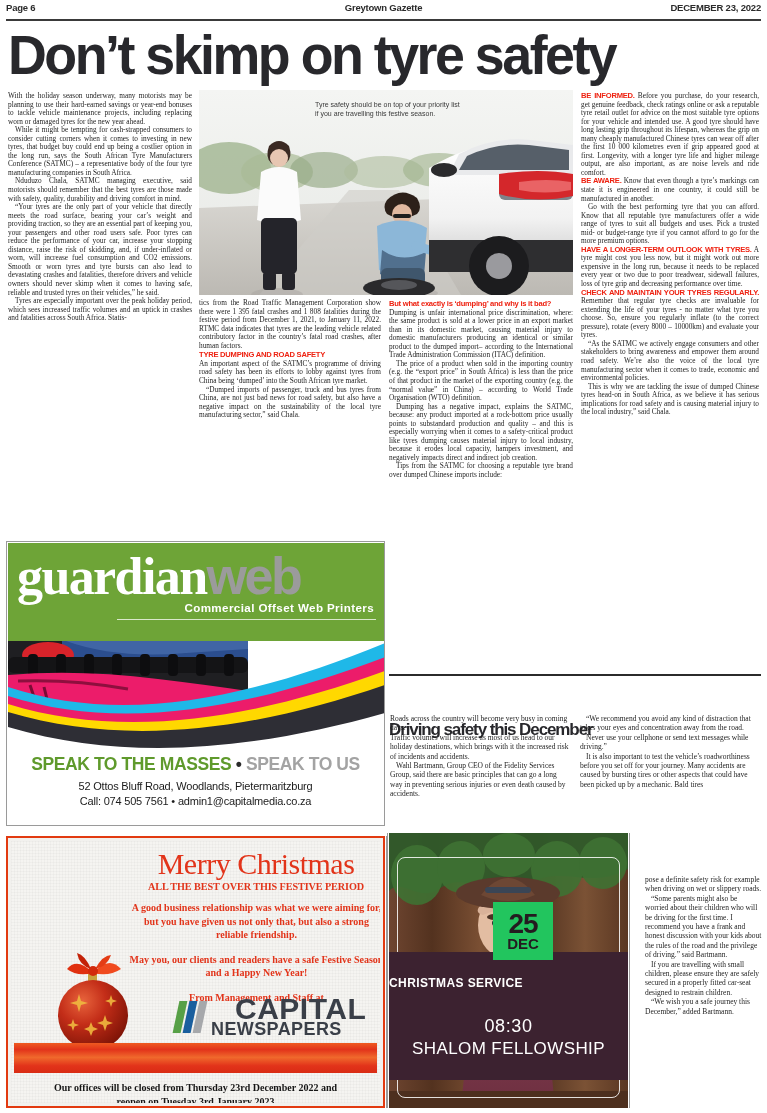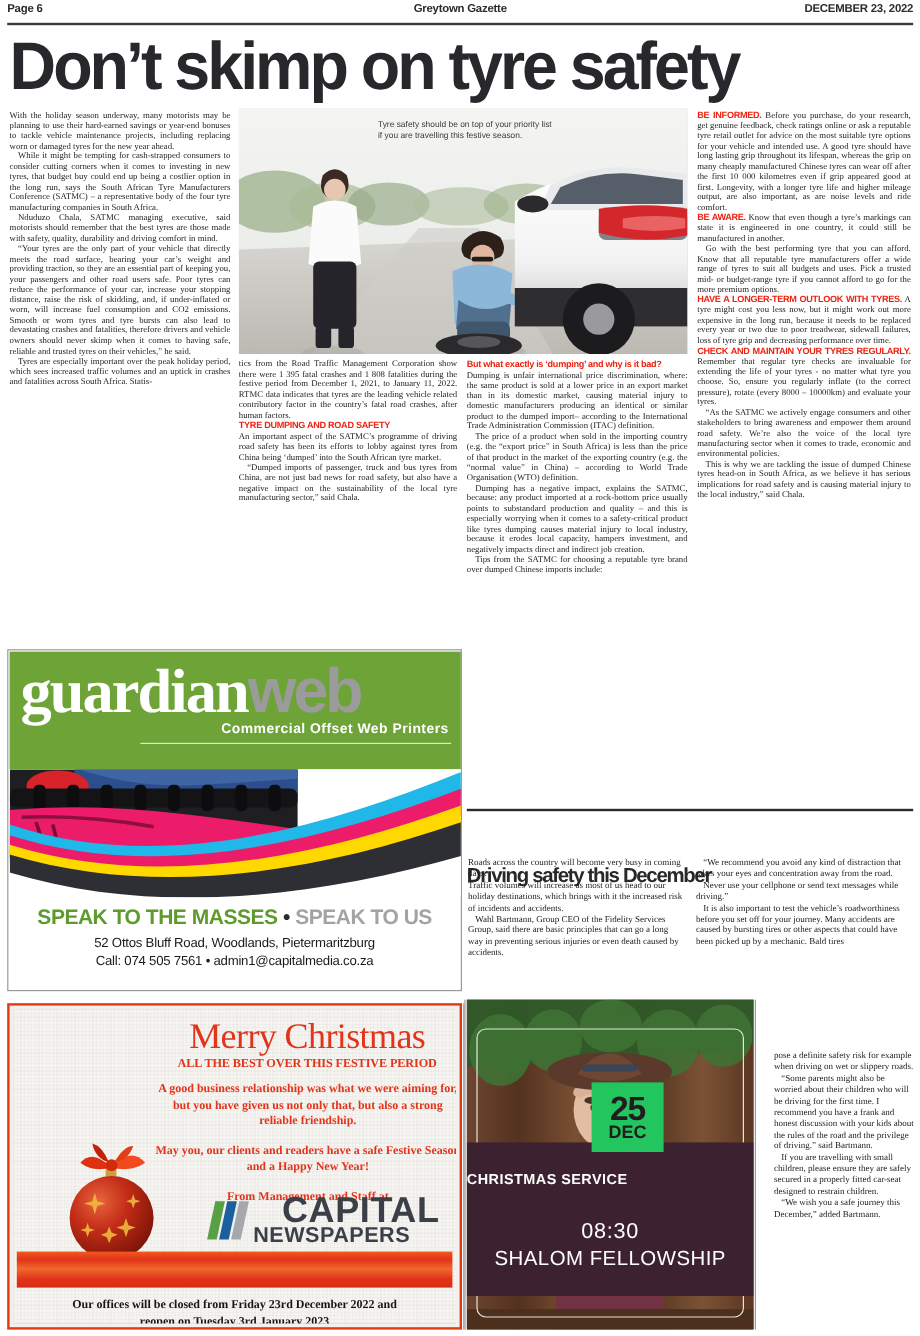--- a/index.html
+++ b/index.html
@@ -446,21 +446,21 @@
           <i style="background:#a6a8ab"></i>
         </div>
         <div class="cap-words">
           <span class="c1">CAPITAL</span>
           <span class="c2">NEWSPAPERS</span>
         </div>
       </div>
 
       <div class="xmas-band"></div>
       <div class="xmas-foot">
-        <span>Our offices will be closed from Friday 23rd December 2022 and</span>
+        <span>Our offices will be closed from Thursday 23rd December 2022 and</span>
         <span>reopen on Tuesday 3rd January 2023</span>
       </div>
     </div>
   </div>
 
   <div class="ad-service">
     <svg style="position:absolute;left:0;top:0" width="239" height="275" viewBox="0 0 239 275" preserveAspectRatio="none">
       <defs>
         <linearGradient id="wood" x1="0" y1="0" x2="1" y2="0">
           <stop offset="0%" stop-color="#6e4530"></stop>

